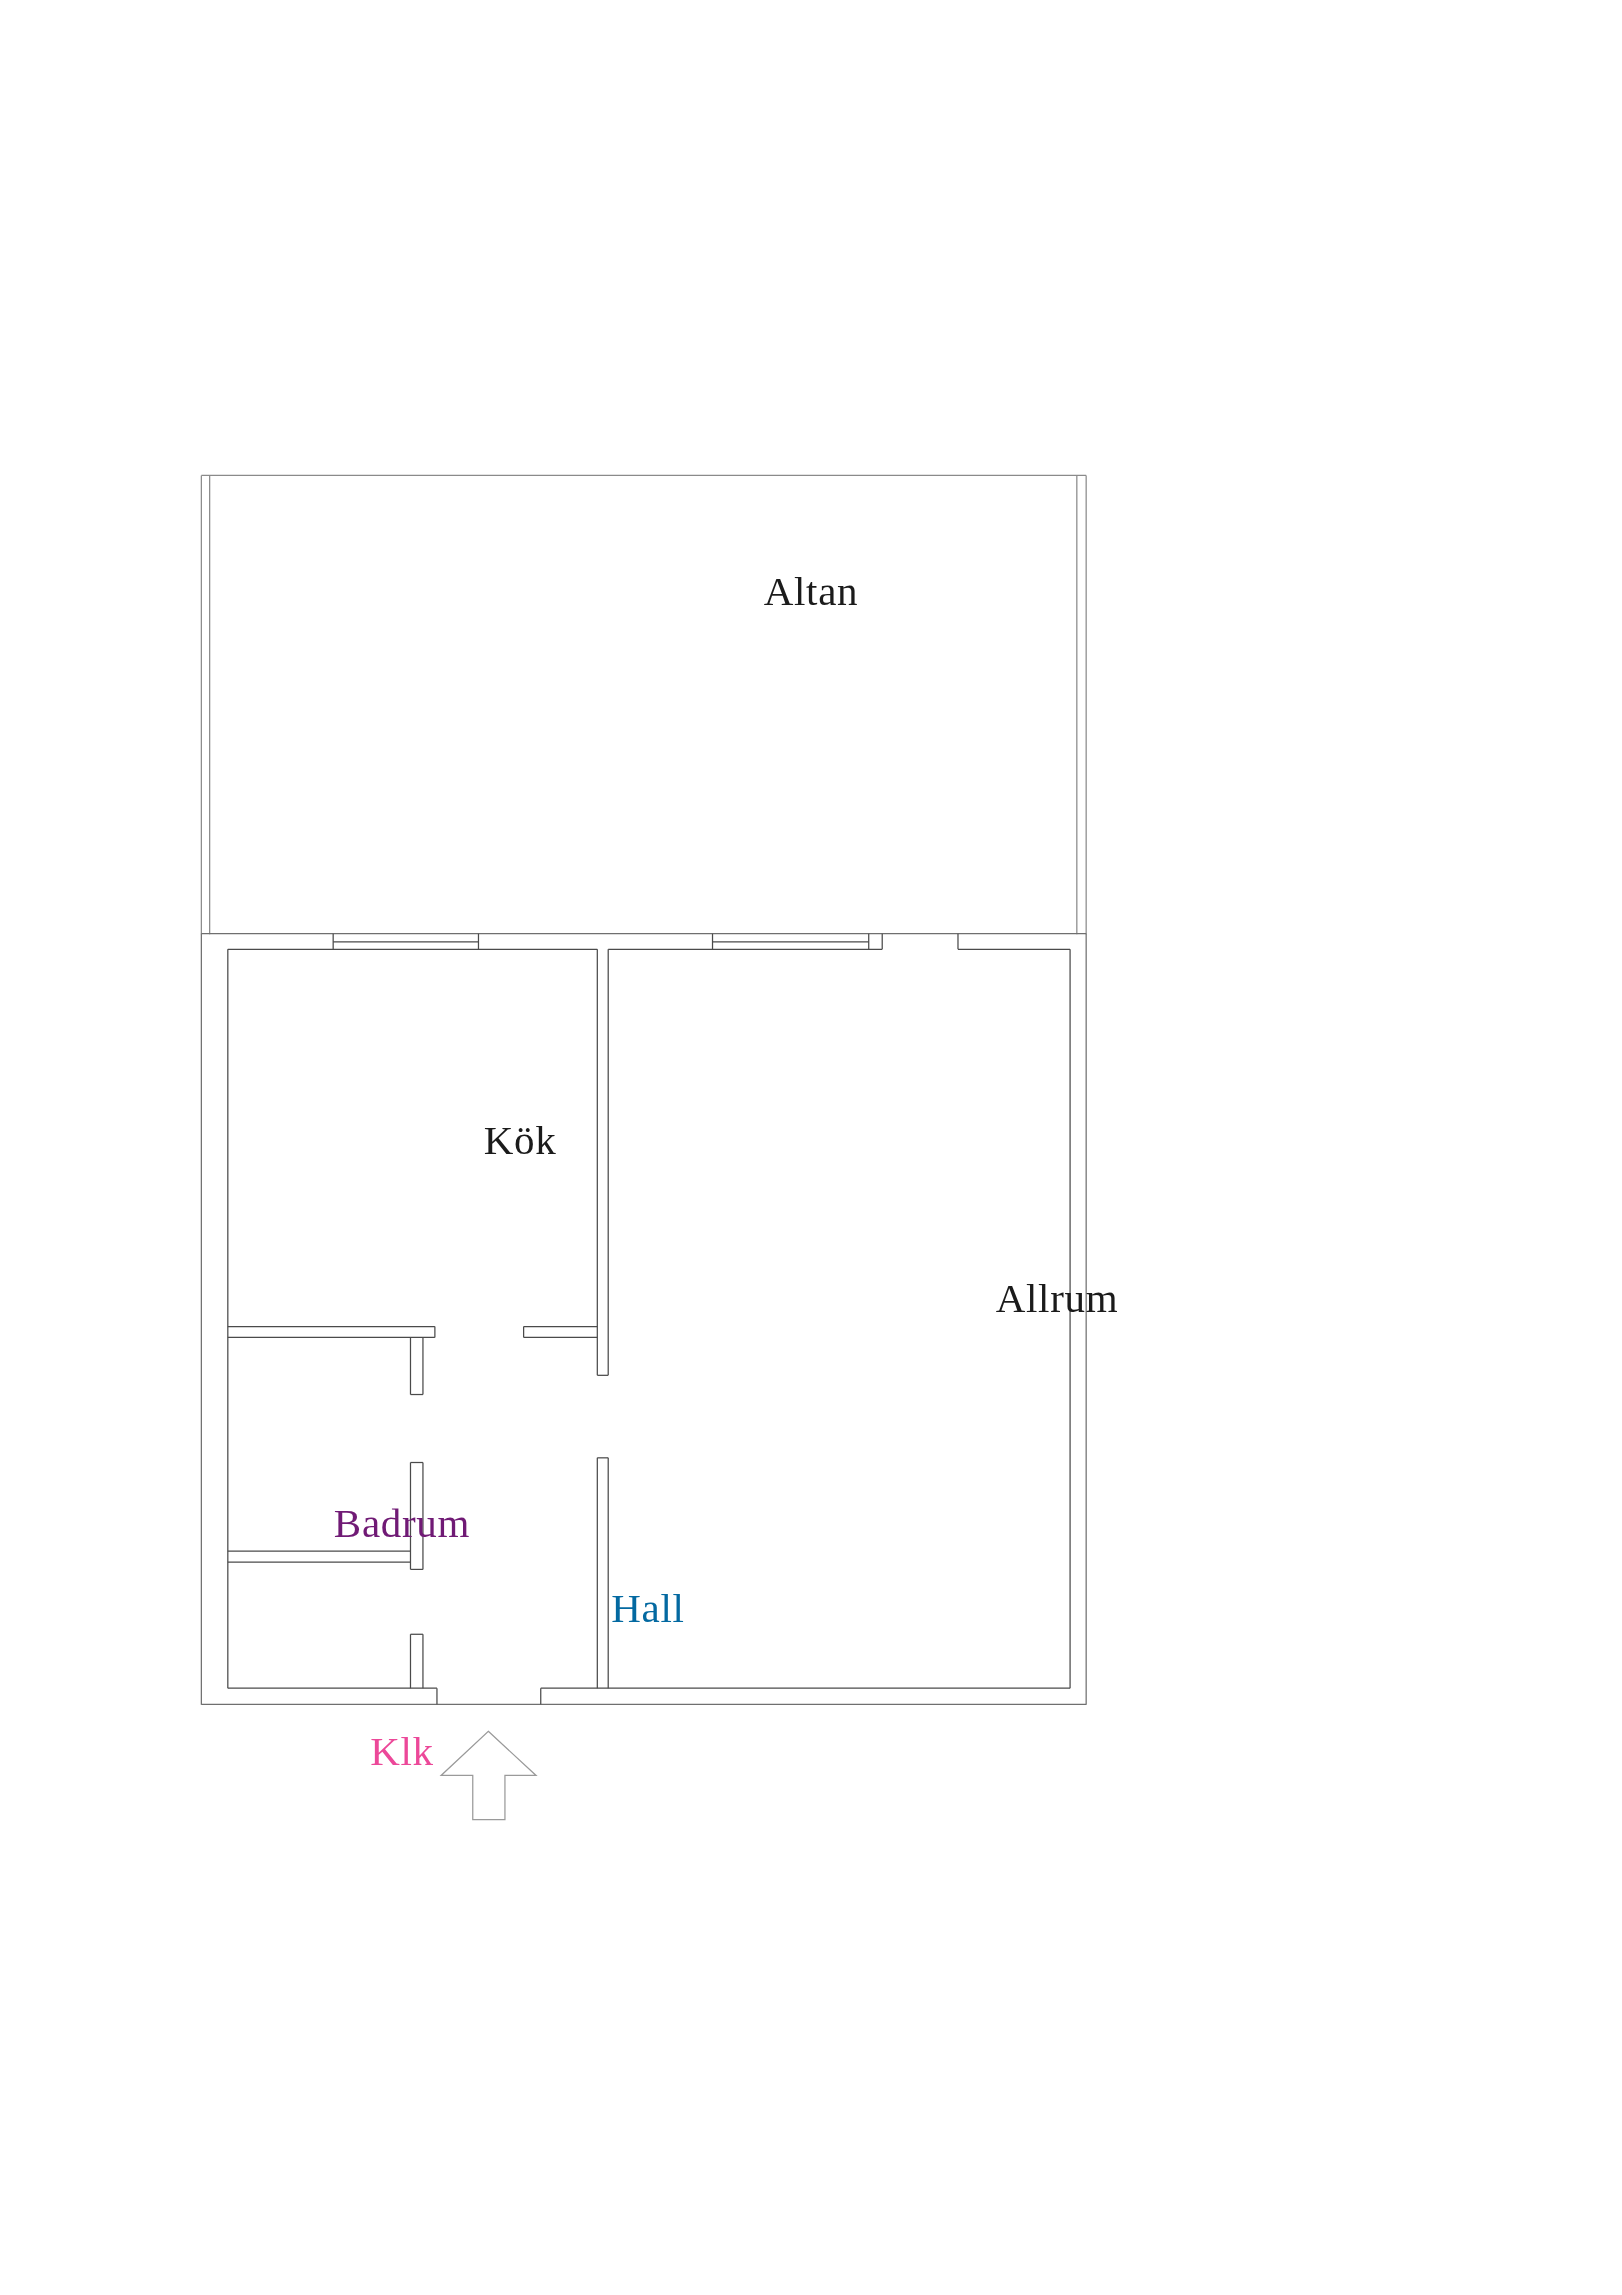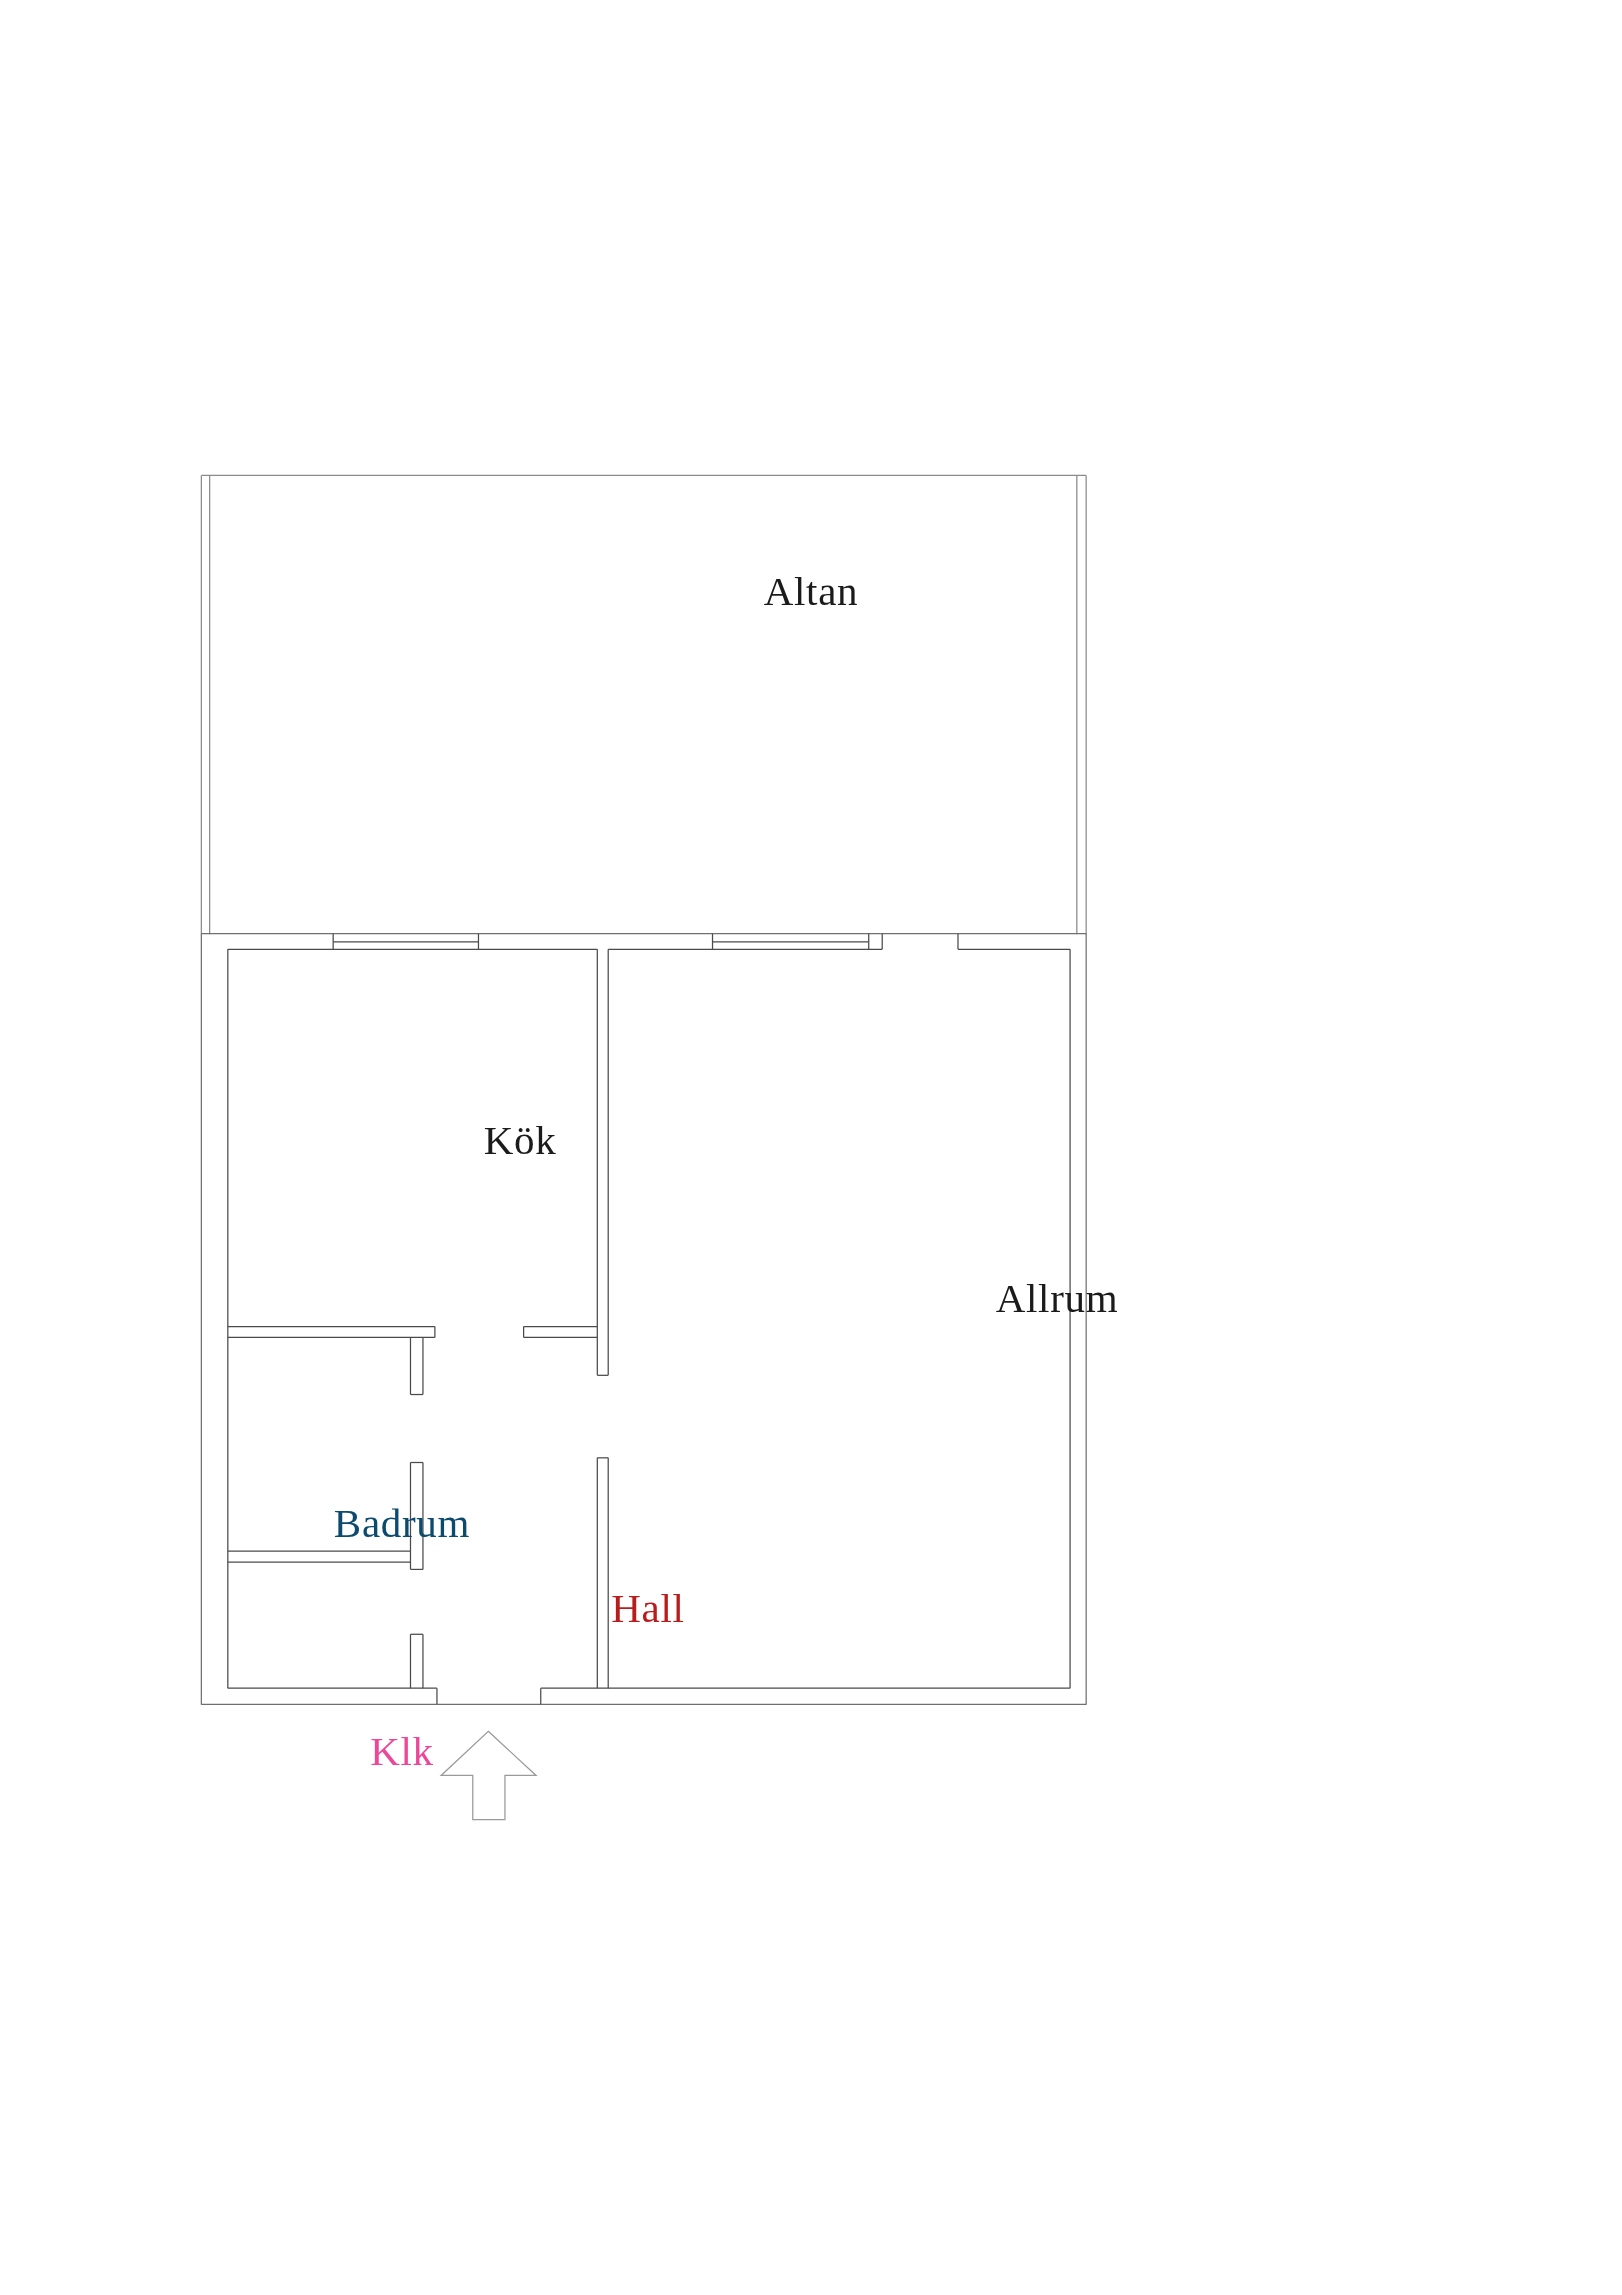--- a/index.html
+++ b/index.html
@@ -90,17 +90,17 @@
       <line x1="439" y1="2553" x2="791" y2="2553" stroke="#4a4a4a" stroke-width="2.4"></line>
       <line x1="791" y1="2692" x2="791" y2="2796" stroke="#4a4a4a" stroke-width="2.4"></line>
       <line x1="815" y1="2692" x2="815" y2="2796" stroke="#4a4a4a" stroke-width="2.4"></line>
       <line x1="791" y1="2692" x2="815" y2="2692" stroke="#4a4a4a" stroke-width="2.4"></line>
       <polygon points="941,2879 1033,2964 973,2964 973,3049 911,3049 911,2964 850,2964" fill="none" stroke="#9a9a9a" stroke-width="2.4" stroke-linejoin="miter"></polygon>
     </svg>
 
   <div class="room-label" style="left: 811px; top: 591px; color: rgb(27, 27, 27);">Altan</div>
   <div class="room-label" style="left: 520px; top: 1140px; color: rgb(27, 27, 27);">Kök</div>
   <div class="room-label" style="left: 1057px; top: 1298px; color: rgb(27, 27, 27);">Allrum</div>
-  <div class="room-label" style="left: 402px; top: 1523px; color: #0c4a6e;">Badrum</div>
-  <div class="room-label" style="left: 648px; top: 1608px; color: #b91c1c;">Hall</div>
+  <div class="room-label" style="left: 402px; top: 1523px; color: #701a75;">Badrum</div>
+  <div class="room-label" style="left: 648px; top: 1608px; color: #0369a1;">Hall</div>
   <div class="room-label" style="left: 402px; top: 1751px; color: #ec4899;">Klk</div>
 </div>
 
 
 </body></html>

